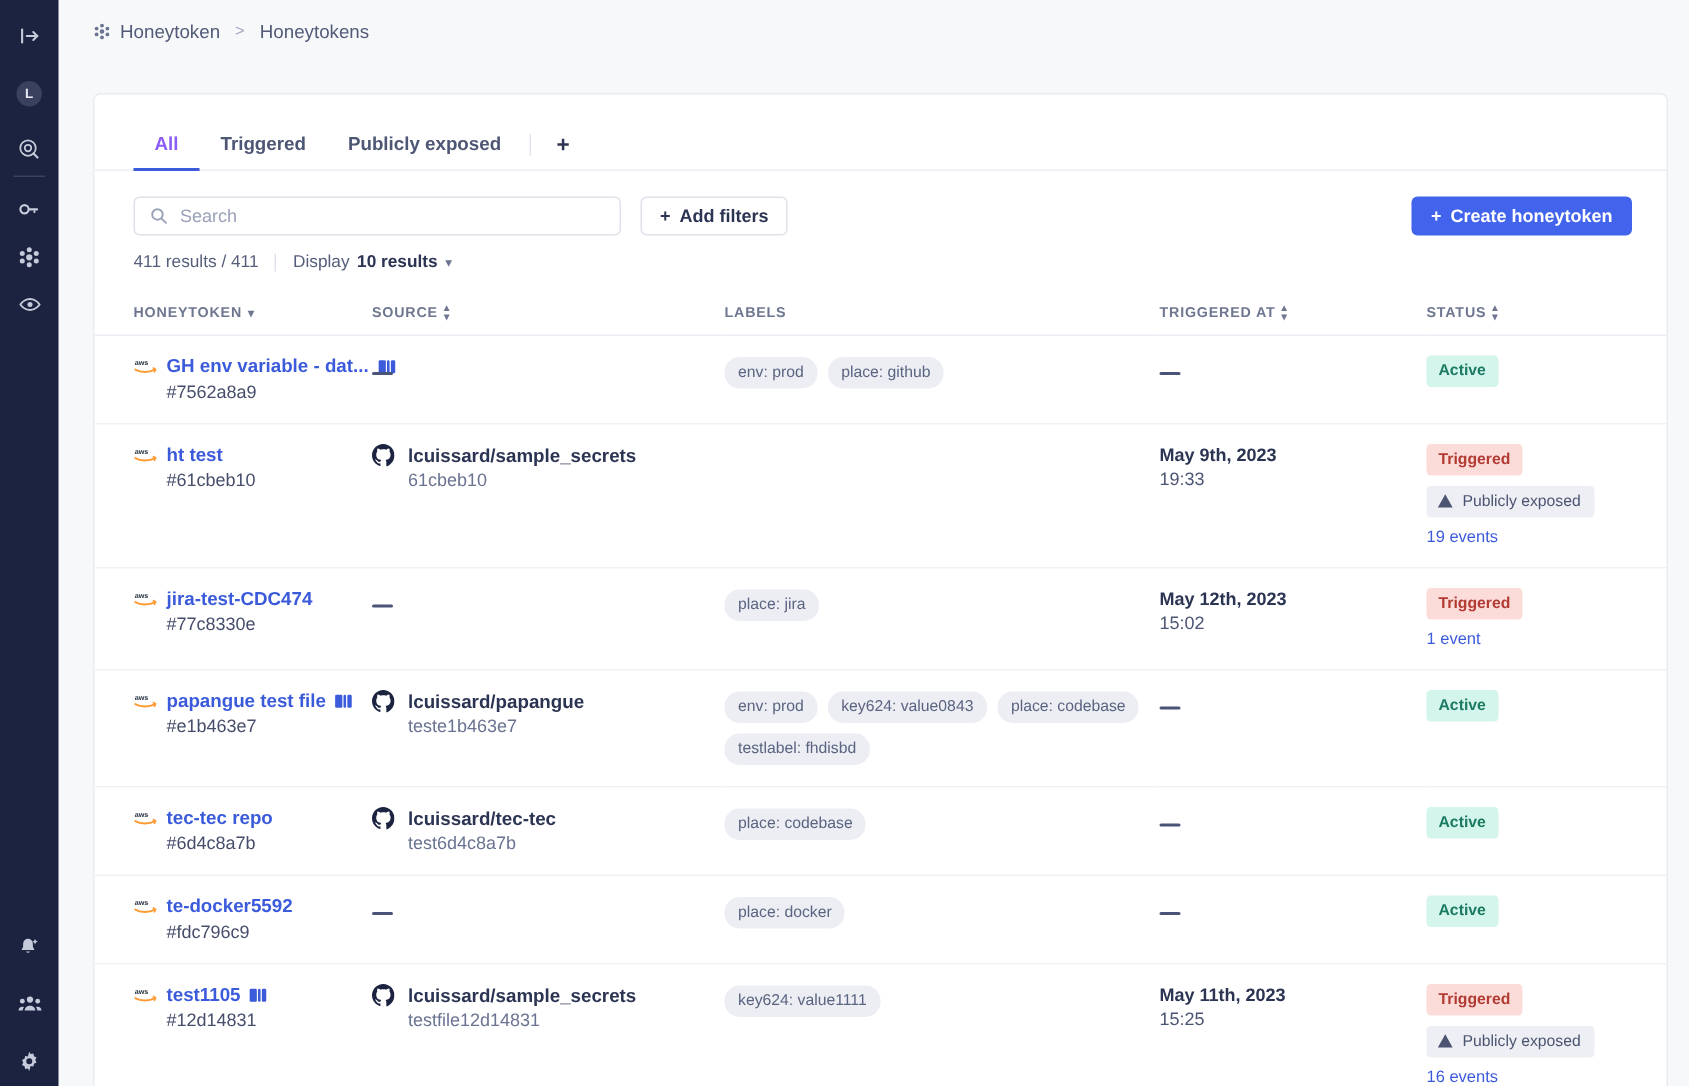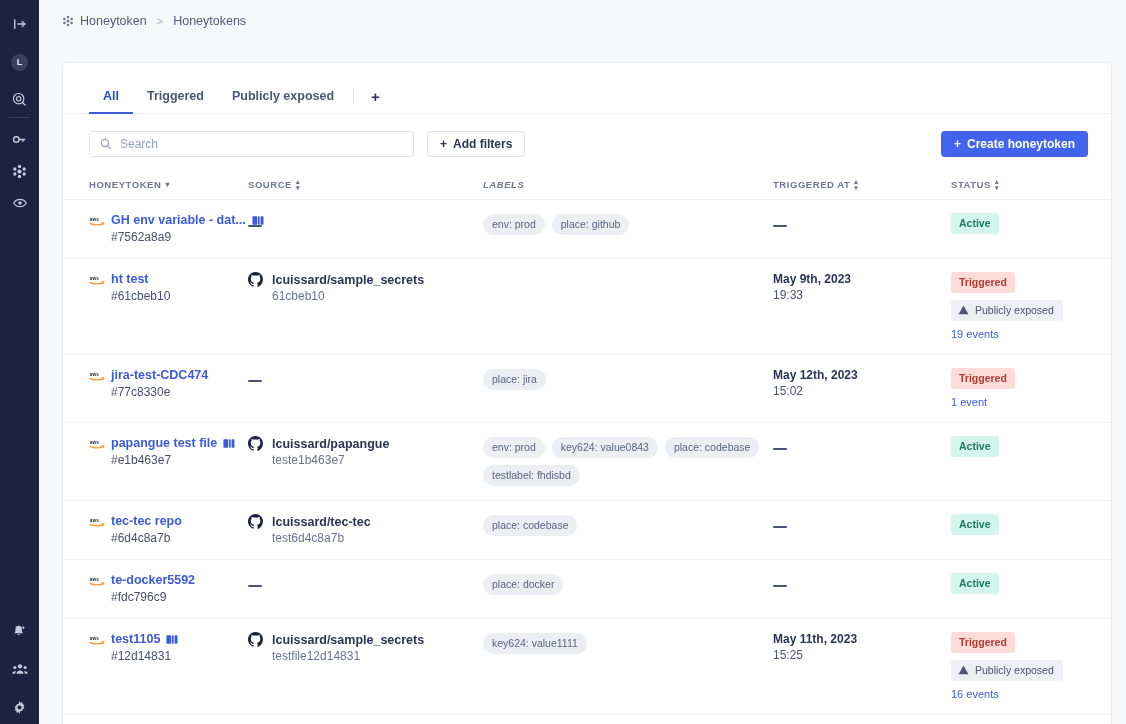--- a/index.html
+++ b/index.html
@@ -71,21 +71,21 @@
   .tab {
     font-size: 12.5px; font-weight: bold;
     color: #4d5674;
     display: flex; align-items: center;
     padding: 0 14px;
     cursor: pointer;
     border-bottom: 2px solid transparent;
     margin-bottom: -1px;
     white-space: nowrap;
   }
-  .tab.active { color: #1d4ed8; border-bottom-color: #3b5bdb; }
+  .tab.active { color: #8b5cf6; border-bottom-color: #3b5bdb; }
   .tab-sep { width: 1px; background: #e4e7ee; margin: 9px 5px; }
   .tab-add {
     display: flex; align-items: center; padding: 0 12px;
     font-size: 15px; color: #2b3452; cursor: pointer; font-weight: bold;
   }
 
   
   .toolbar {
     padding: 17px 23px 0 26px;
     display: flex; align-items: flex-start; gap: 13px;
@@ -140,21 +140,21 @@
     text-align: left;
     font-size: 9.5px; font-weight: bold; letter-spacing: .55px;
     color: #6e7690; text-transform: uppercase;
     padding: 8px 0 9px 0;
     border-bottom: 1px solid #ebedf3;
     background: #fff;
   }
   thead th .th-in { display: flex; align-items: center; gap: 4px; }
   .col-token { width: 185px; padding-left: 26px !important; }
   .col-source { width: 235px; }
-  .col-labels { width: 290px; font-style: italic; }
+  .col-labels { width: 290px; }
   .col-trig  { width: 178px; }
   .col-status { width: auto; }
 
   tbody td {
     border-bottom: 1px solid #f0f1f6;
     vertical-align: top;
     padding: 13px 8px 14px 0;
   }
   tbody td.c-token { padding-left: 26px; padding-right: 12px; }
 
@@ -351,20 +351,29 @@
         <span>+</span>
         <span>Add filters</span>
       </button>
 
       <button class="btn-create">
         <span>+</span>
         <span>Create honeytoken</span>
       </button>
     </div>
 
+    <div class="meta">
+      <span>411 results / 411</span>
+      <span class="m-sep"></span>
+      <span class="display">
+        <span>Display</span>
+        <b>10 results</b>
+        <span class="chev">▾</span>
+      </span>
+    </div>
 
     <table>
       <thead>
         <tr>
           <th class="col-token">
             <span class="th-in">
               <span>HONEYTOKEN</span>
               <span style="font-size:8px">▾</span>
             </span>
           </th>

